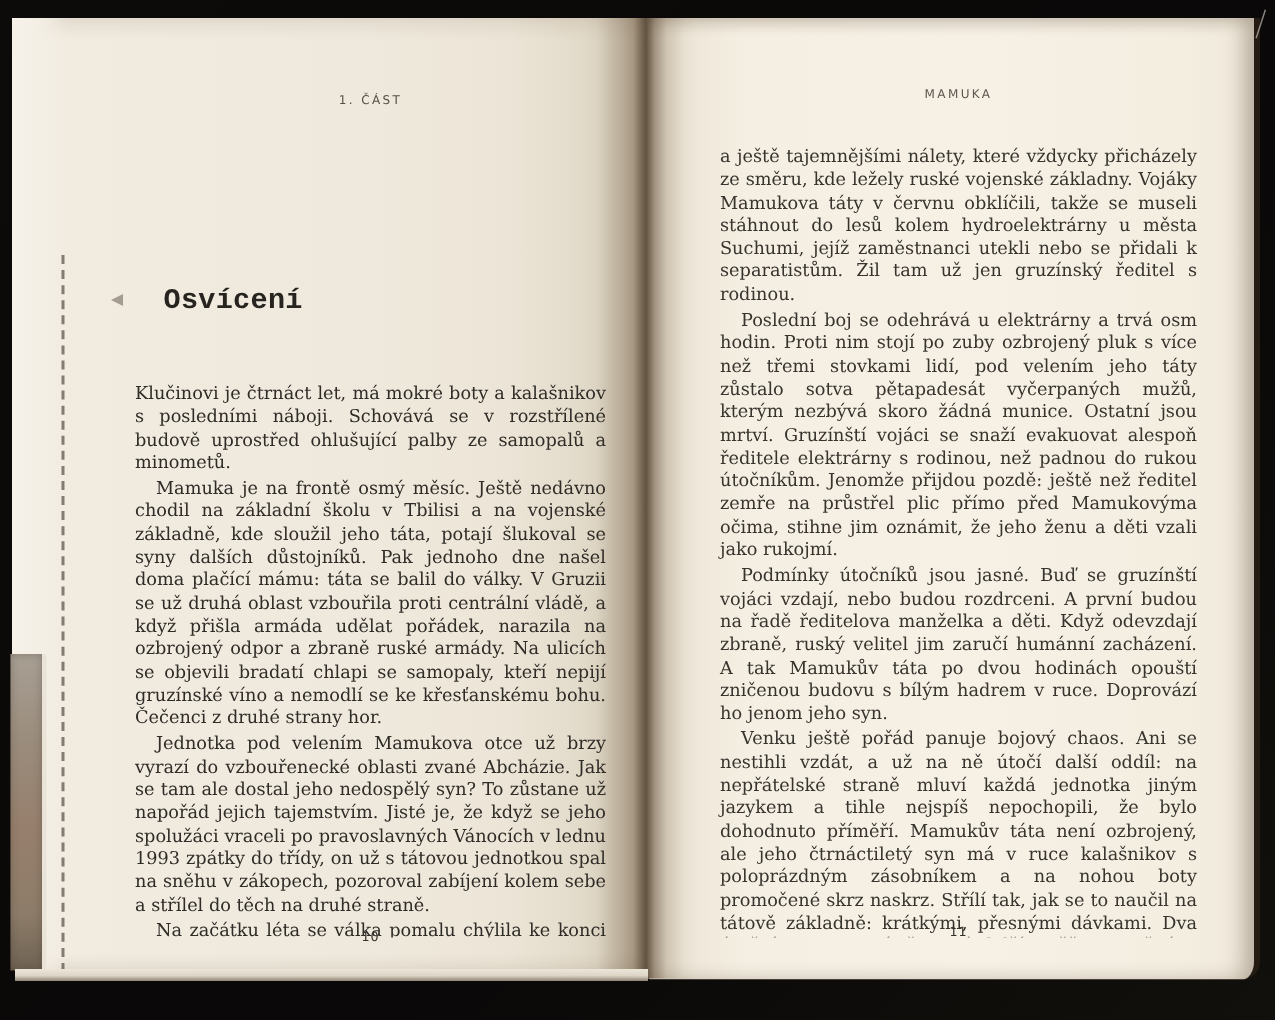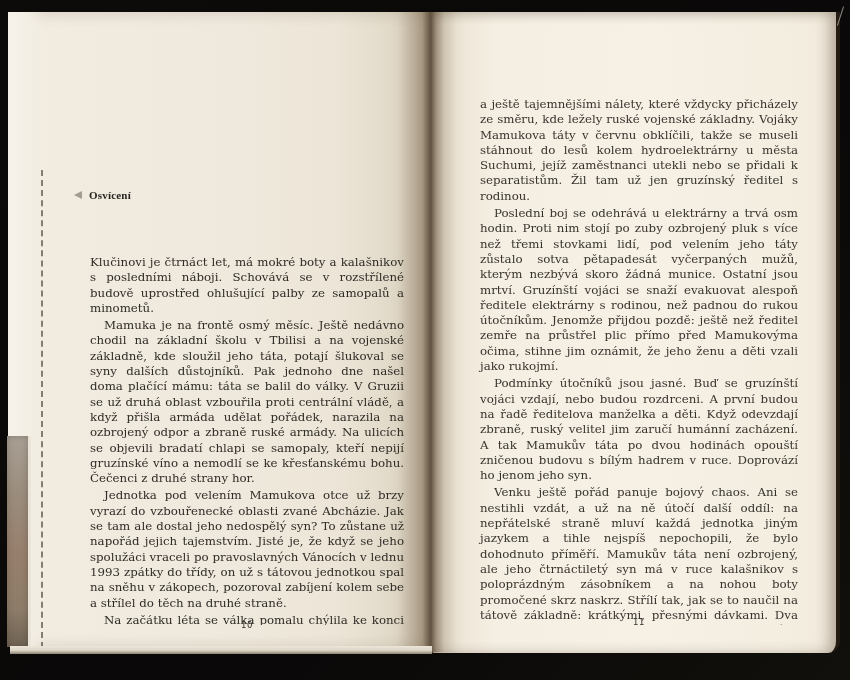--- a/index.html
+++ b/index.html
@@ -74,22 +74,22 @@
   .rh-left{left:80px;top:50px;width:318px;}
   .rh-right{left:46px;top:46px;width:322px;color:#5c574f;}
 
   .chapter-row{position:absolute;left:66px;top:177px;display:flex;align-items:center;gap:7px;}
   .marker{
     width:0;height:0;display:inline-block;
     border-top:4px solid transparent;border-bottom:4px solid transparent;
     border-right:8px solid #968e82;opacity:.85;
   }
   .chapter-title{
-    font-family:Liberation Serif, serif;font-weight:bold;
-    font-size:11px;color:#27241f;letter-spacing:.2px;
+    font-family:Liberation Mono, monospace;font-weight:bold;
+    font-size:19px;color:#27241f;letter-spacing:.2px;margin-left:20px;
   }
 
   .dateline{
     position:absolute;left:80px;top:224px;width:318px;
     font-family:"DejaVu Sans",sans-serif;font-weight:bold;font-style:italic;
     font-size:12px;color:#2c2a25;
   }
 
   .body-text{
     position:absolute;
@@ -111,38 +111,40 @@
 </head>
 <body>
 
 <div class="photo">
 
   <div class="page page-left">
     <div class="edge-band"></div>
     <div class="stitch"></div>
     <div class="photo-edge"></div>
 
+    <div class="running-head rh-left">1. ČÁST</div>
 
     <div class="chapter-row">
       <span class="marker"></span>
       <span class="chapter-title">Osvícení</span>
     </div>
 
 
     <div class="body-text body-left">
       <p class="noindent">Klučinovi je čtrnáct let, má mokré boty a kalašnikov s posledními náboji. Schovává se v rozstřílené budově uprostřed ohlušující palby ze samopalů a minometů.</p>
       <p>Mamuka je na frontě osmý měsíc. Ještě nedávno chodil na základní školu v Tbilisi a na vojenské základně, kde sloužil jeho táta, potají šlukoval se syny dalších důstojníků. Pak jednoho dne našel doma plačící mámu: táta se balil do války. V Gruzii se už druhá oblast vzbouřila proti centrální vládě, a když přišla armáda udělat pořádek, narazila na ozbrojený odpor a zbraně ruské armády. Na ulicích se objevili bradatí chlapi se samopaly, kteří nepijí gruzínské víno a nemodlí se ke křesťanskému bohu. Čečenci z druhé strany hor.</p>
       <p>Jednotka pod velením Mamukova otce už brzy vyrazí do vzbouřenecké oblasti zvané Abcházie. Jak se tam ale dostal jeho nedospělý syn? To zůstane už napořád jejich tajemstvím. Jisté je, že když se jeho spolužáci vraceli po pravoslavných Vánocích v lednu 1993 zpátky do třídy, on už s tátovou jednotkou spal na sněhu v zákopech, pozoroval zabíjení kolem sebe a střílel do těch na druhé straně.</p>
       <p>Na začátku léta se válka pomalu chýlila ke konci a ani pro jeho rodnou zemi, ani pro jeho oddíl to nevypadalo nijak růžově. Gruzínská armáda ustupovala před tajemnými bojovníky</p>
     </div>
 
     <div class="folio folio-left">10</div>
   </div>
 
   <div class="page page-right">
+    <div class="running-head rh-right">MAMUKA</div>
 
     <div class="body-text body-right">
       <p class="noindent">a ještě tajemnějšími nálety, které vždycky přicházely ze směru, kde ležely ruské vojenské základny. Vojáky Mamukova táty v červnu obklíčili, takže se museli stáhnout do lesů kolem hydroelektrárny u města Suchumi, jejíž zaměstnanci utekli nebo se přidali k separatistům. Žil tam už jen gruzínský ředitel s rodinou.</p>
       <p>Poslední boj se odehrává u elektrárny a trvá osm hodin. Proti nim stojí po zuby ozbrojený pluk s více než třemi stovkami lidí, pod velením jeho táty zůstalo sotva pětapadesát vyčerpaných mužů, kterým nezbývá skoro žádná munice. Ostatní jsou mrtví. Gruzínští vojáci se snaží evakuovat alespoň ředitele elektrárny s rodinou, než padnou do rukou útočníkům. Jenomže přijdou pozdě: ještě než ředitel zemře na průstřel plic přímo před Mamukovýma očima, stihne jim oznámit, že jeho ženu a děti vzali jako rukojmí.</p>
       <p>Podmínky útočníků jsou jasné. Buď se gruzínští vojáci vzdají, nebo budou rozdrceni. A první budou na řadě ředitelova manželka a děti. Když odevzdají zbraně, ruský velitel jim zaručí humánní zacházení. A tak Mamukův táta po dvou hodinách opouští zničenou budovu s bílým hadrem v ruce. Doprovází ho jenom jeho syn.</p>
       <p>Venku ještě pořád panuje bojový chaos. Ani se nestihli vzdát, a už na ně útočí další oddíl: na nepřátelské straně mluví každá jednotka jiným jazykem a tihle nejspíš nepochopili, že bylo dohodnuto příměří. Mamukův táta není ozbrojený, ale jeho čtrnáctiletý syn má v ruce kalašnikov s poloprázdným zásobníkem a na nohou boty promočené skrz naskrz. Střílí tak, jak se to naučil na tátově základně: krátkými, přesnými dávkami. Dva útočníci jsou na místě mrtví, další je těžce zraněný.</p>
 
     </div>
 
     <div class="folio folio-right">11</div>

